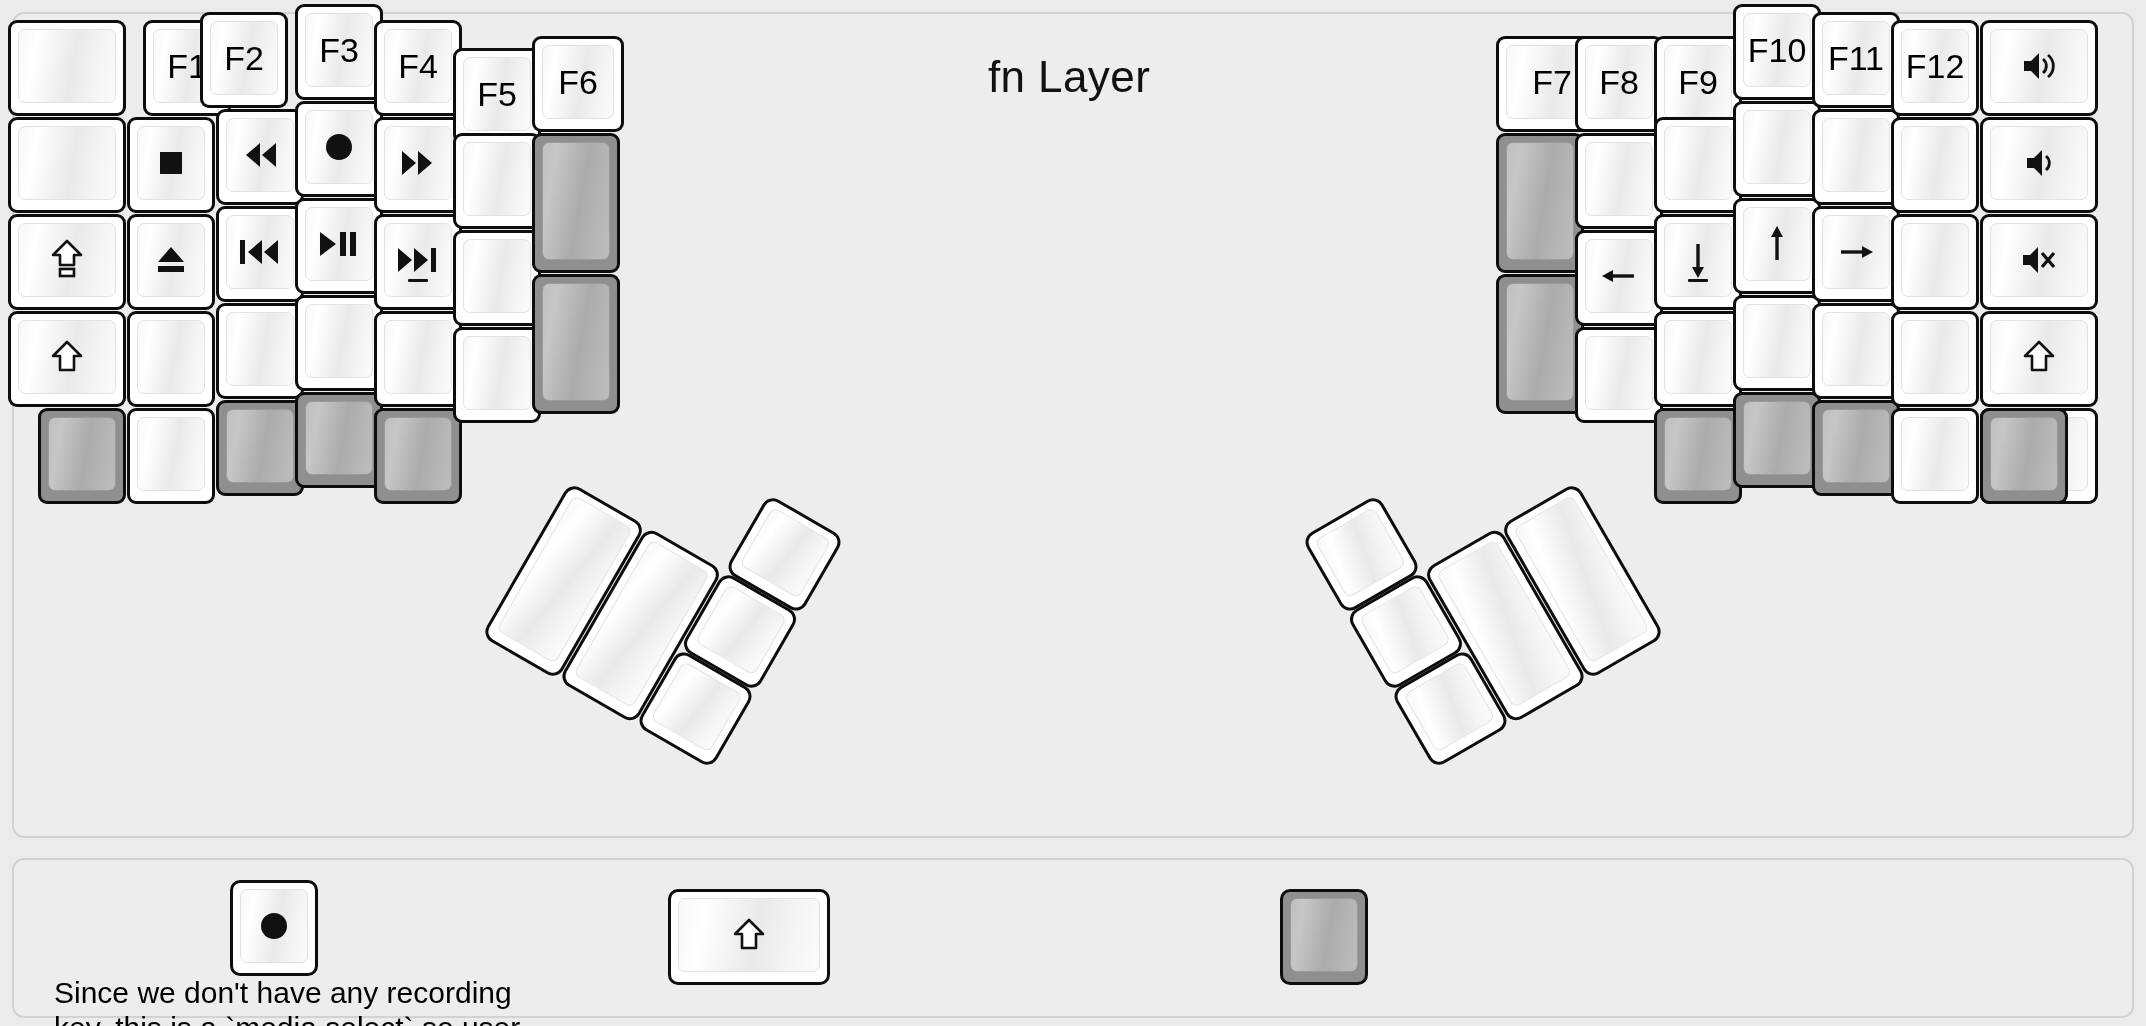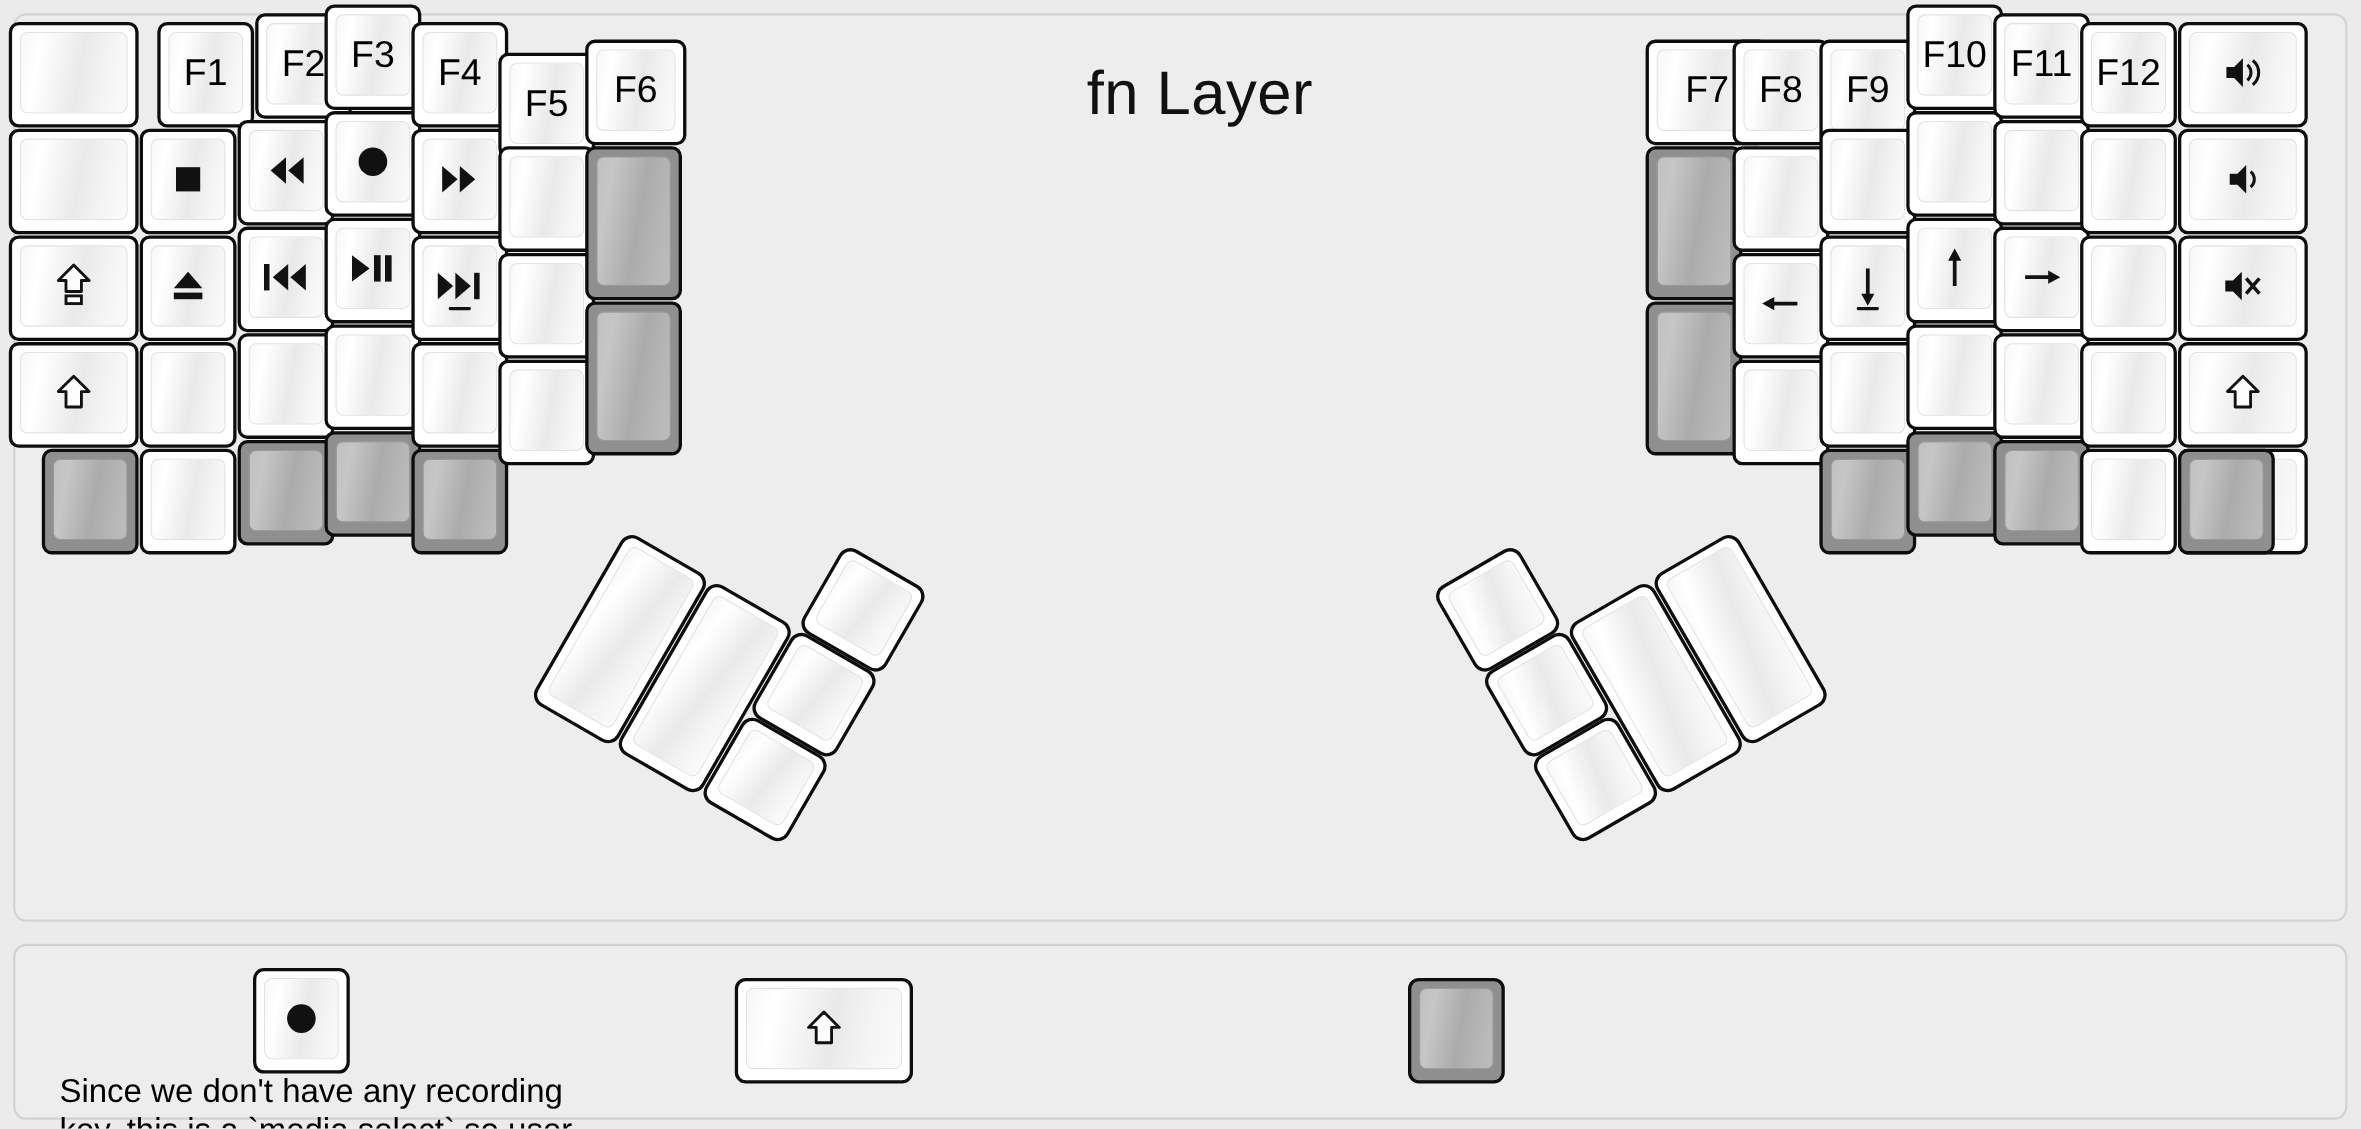--- a/index.html
+++ b/index.html
@@ -58,21 +58,21 @@
   .sub-dash{
     position:absolute;
     left:50%;transform:translateX(-50%);
     bottom:14px;
     width:20px;height:3px;background:#111;border-radius:1px;
   }
 
   
   #title{
     position:absolute;left:988px;top:52px;
-    font-size:56px;color:#111;letter-spacing:0.4px;
+    font-size:44px;color:#111;letter-spacing:0.4px;
     white-space:nowrap;
   }
 
   
   .thumb{position:absolute;}
   .thumb .key{border-radius:12px;}
 
   
   .legend-item{position:absolute;display:flex;align-items:center;}
   .legend-key{
@@ -164,21 +164,21 @@
             </svg>
           </span>
         </div>
       </div>
       <div class="key" style="left: 127px; top: 311px; width: 88px; height: 96px;">
         <div class="cap"></div>
       </div>
       <div class="key" style="left: 127px; top: 408px; width: 88px; height: 96px;">
         <div class="cap"></div>
       </div>
-      <div class="key" style="left: 232px; top: 12px; width: 88px; height: 96px; text-align: right;">
+      <div class="key" style="left: 200px; top: 12px; width: 88px; height: 96px; text-align: right;">
         <div class="cap">
           <span class="legend-txt">F2</span>
         </div>
       </div>
       <div class="key" style="left: 216px; top: 109px; width: 88px; height: 96px;">
         <div class="cap">
           <span class="glyph">
             <svg width="40" height="28" viewBox="0 0 40 28" xmlns="http://www.w3.org/2000/svg">
               <polygon points="20,2 20,26 6,14" fill="#111"></polygon>
               <polygon points="36,2 36,26 22,14" fill="#111"></polygon>

